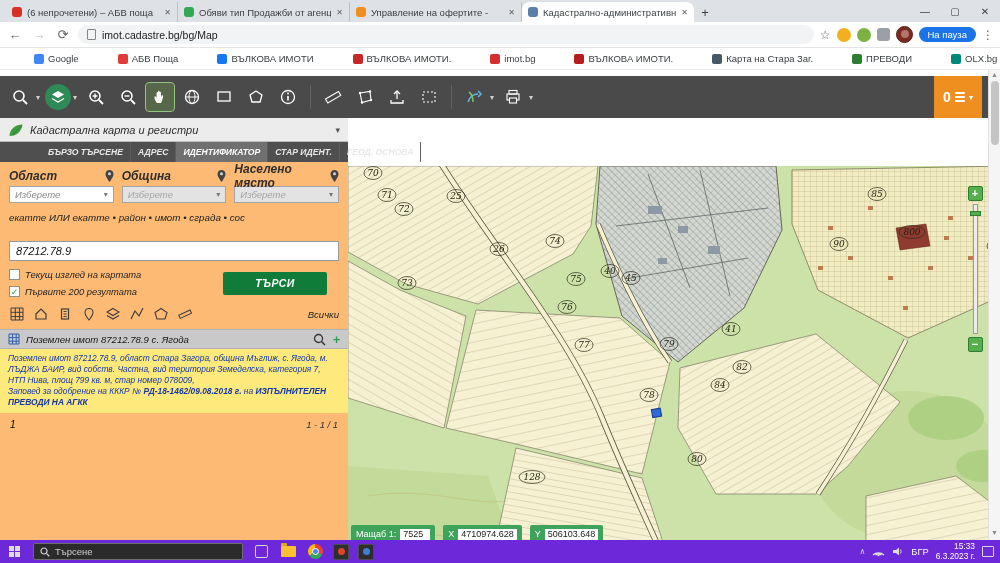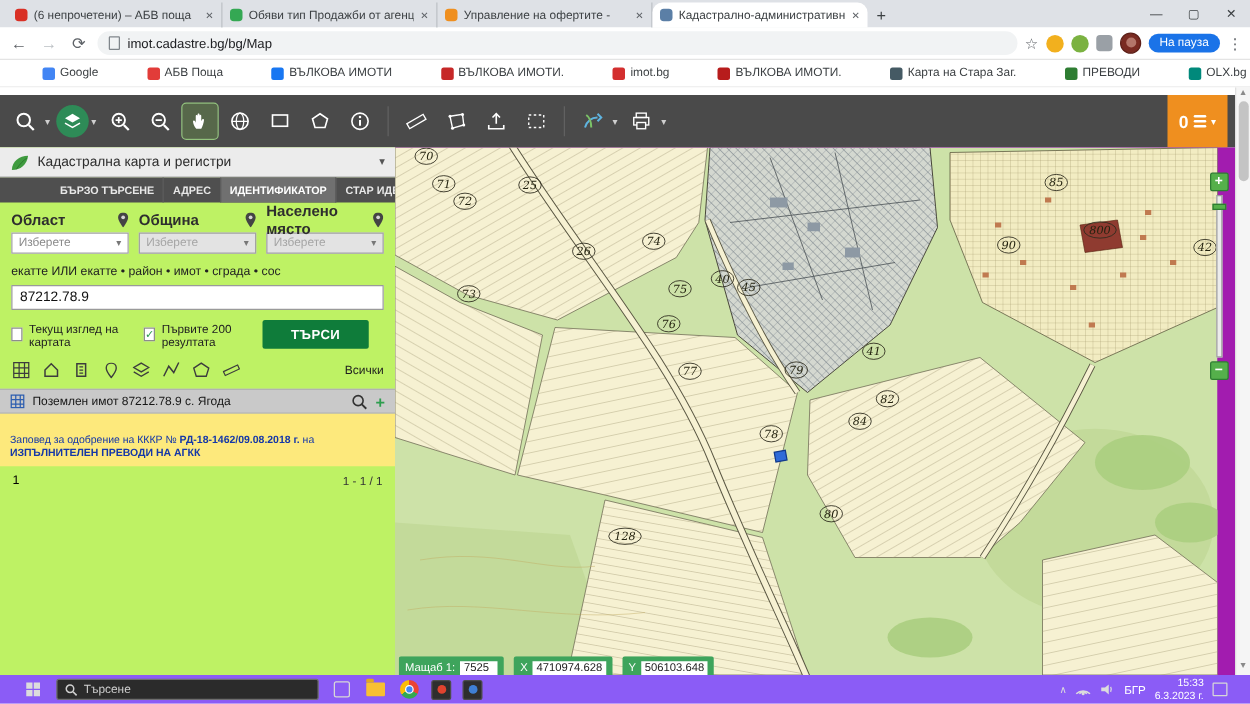--- a/index.html
+++ b/index.html
@@ -65,80 +65,80 @@
     justify-content:center; gap:4px; color:#fff; }
   .orange-btn .cnt { font-size:14px; font-weight:bold; }
   .orange-btn .burger { display:flex; flex-direction:column; gap:2px; }
   .orange-btn .burger i { width:10px; height:2px; background:#fff; border-radius:1px; }
   .orange-btn .ocaret { font-size:8px; }
 
   
   .content { flex:1; display:flex; min-height:0; }
 
   
-  .sidepanel { width:316px; flex:none; background:#bef264; display:flex; flex-direction:column; font-size:10px; }
+  .sidepanel { width:348px; flex:none; background:#fdba74; display:flex; flex-direction:column; font-size:10px;font-style:italic; }
   .phead { height:24px; background:#ececec; border-bottom:1px solid #bcbcbc; display:flex; align-items:center;
     gap:6px; padding:0 8px; }
   .phead .ptitle { font-size:11px; color:#2d2d2d; flex:1; }
   .phead .pcaret { color:#555; font-size:9px; }
   .ptabs { height:20px; background:#4f4f4f; display:flex; align-items:stretch;padding-left:41px; }
   .ptab { display:flex; align-items:center; padding:0 7px; font-size:8.6px; font-weight:bold; color:#e8e8e8;
     border-right:1px solid #5d5d5d; white-space:nowrap; }
   .ptab.active { background:#707070; color:#fff; }
   .pform { padding:7px 9px 0 9px; }
   .frow { display:flex; gap:8px; }
   .fcol { flex:1; }
   .flabel { display:flex; align-items:center; gap:4px; font-size:12px; font-weight:bold; color:#2e2e2e; height:14px; }
   .pin { flex:none; margin-left:auto; }
   .sel { margin-top:3px; height:17px; background:#fff; border:1px solid #a3a3a3; display:flex; align-items:center;
     padding:0 5px; color:#8a8a8a; font-size:9.5px; }
   .sel .scaret { margin-left:auto; font-size:8px; color:#777; }
   .sel.disabled { background:#e3e3e3; color:#a5a5a5; }
   .hint { margin-top:9px; font-size:9.8px; color:#222; }
-  .idinput { margin-top:5px; height:20px; background:#fff; border:1px solid #9a9a9a; display:flex;
+  .idinput { margin-top:18px; height:20px; background:#fff; border:1px solid #9a9a9a; display:flex;
     align-items:center; padding:0 6px; font-size:11px; color:#111; }
   .checksrow { margin-top:8px; display:flex; }
-  .checks { display:flex; flex-direction:row; gap:6px; }
+  .checks { display:flex; flex-direction:column; gap:6px; }
   .chk { display:flex; align-items:center; gap:5px; font-size:9.4px; color:#222; }
   .box { width:11px; height:11px; background:#fff; border:1px solid #8d8d8d; display:flex; align-items:center;
     justify-content:center; font-size:9px; color:#2e9e4f; font-weight:bold; }
   .searchbtn { margin-left:auto; margin-right:12px; width:104px; height:23px; background:#0f7c3a; color:#fff;
     font-weight:bold; font-size:10.5px; display:flex; align-items:center; justify-content:center;
     border-radius:2px; align-self:center; letter-spacing:.4px; }
   .ficons { margin-top:9px; display:flex; align-items:center; gap:8px; padding-bottom:7px; }
   .fic { width:16px; height:16px; display:flex; align-items:center; justify-content:center; }
   .allink { margin-left:auto; font-size:9.6px; color:#1e1e1e; }
   .rhead { height:20px; background:#c9c9c9; border-top:1px solid #b2b2b2; border-bottom:1px solid #b2b2b2;
     display:flex; align-items:center; gap:6px; padding:0 8px; }
   .rtitle { font-size:9.6px; color:#161616; flex:1; white-space:nowrap; overflow:hidden; }
   .plus { color:#2e9e4f; font-weight:bold; font-size:13px; }
   .ydesc { background:#fde97c; padding:4px 8px 5px 8px; font-size:8.4px; line-height:1.3; color:#1437a8; }
   .ydesc b { font-weight:bold; }
   .pager { display:flex; align-items:center; padding:6px 10px; }
   .pnum { font-size:10px; color:#000; }
   .prange { margin-left:auto; font-size:9.4px; color:#333; }
 
   
-  .maparea { flex:1; position:relative; background:#a21caf; overflow:hidden; }
+  .maparea { flex:1; position:relative; background:#3b82f6; overflow:hidden;margin-top:48px; }
   .maparea svg.basemap { position:absolute; inset:0; }
   #map-labels text { font-family:"DejaVu Serif",serif; font-style:italic; font-size:9px; fill:#23220f; }
   .zoomctl { position:absolute; right:5px; top:20px; width:16px; display:flex; flex-direction:column; align-items:center; }
   .zbtn { width:15px; height:15px; background:#55b04b; border:1px solid #2e7d32; color:#fff; font-weight:bold;
     font-size:11px; line-height:12px; text-align:center; border-radius:2px; }
   .ztrack { width:5px; height:130px; background:#ececec; border:1px solid #9c9c9c; margin:3px 0; position:relative; }
   .zthumb { position:absolute; left:-4px; top:6px; width:11px; height:5px; background:#55b04b; border:1px solid #2e7d32; }
   .mstatus { position:absolute; left:3px; right:20px; bottom:0; height:15px; display:flex; gap:8px;
     font-size:9px; overflow:hidden; }
   .mseg { background:#3ea45c; border-radius:2px 2px 0 0; color:#fff; display:flex; align-items:center;
     gap:4px; padding:0 5px; height:18px; }
   .mval { background:#fff; color:#222; height:11px; display:flex; align-items:center; padding:0 3px; min-width:30px; }
   .mcaret { font-size:7px; }
 
   
-  .taskbar { height:23px; background:#8b5cf6; display:flex; align-items:center; gap:9px; padding:0 18px; }
+  .taskbar { height:23px; background:#6d28d9; display:flex; align-items:center; gap:9px; padding:0 6px; }
   .startgrid { width:12px; height:12px; display:grid; grid-template-columns:5px 5px; grid-template-rows:5px 5px;
     gap:1px; }
   .startgrid i { background:#dcdcdc; }
   .tsearch { width:210px; height:17px; background:#2b2b2b; border:1px solid #6e6e6e; border-radius:2px;
     display:flex; align-items:center; gap:5px; padding:0 6px; color:#cfcfcf; font-size:9.5px; }
   .tico { width:18px; height:18px; display:flex; align-items:center; justify-content:center; }
   .taskview { width:13px; height:13px; border:1.4px solid #d8d8d8; border-radius:2px; }
   .folder { width:15px; height:11px; background:#f8c032; border-radius:1px; position:relative; }
   .folder::before { content:""; position:absolute; top:-3px; left:0; width:6px; height:3px; background:#e0a820;
     border-radius:1px 1px 0 0; }
@@ -507,20 +507,21 @@
             </svg>
           <span class="rtitle">Поземлен имот 87212.78.9 с. Ягода</span>
           <svg width="13" height="13">
               <circle cx="5.5" cy="5.5" r="4" fill="none" stroke="#333" stroke-width="1.3"></circle>
               <line x1="8.5" y1="8.5" x2="12" y2="12" stroke="#333" stroke-width="1.5"></line>
             </svg>
           <span class="plus">+</span>
         </div>
 
         <div class="ydesc">
+          <span>Поземлен имот 87212.78.9, област Стара Загора, община Мъглиж, с. Ягода, м. ЛЪДЖА БАИР, вид собств. Частна, вид територия Земеделска, категория 7, НТП Нива, площ 799 кв. м, стар номер 078009,</span>
           <br>
           <span>Заповед за одобрение на КККР № </span><b>РД-18-1462/09.08.2018 г.</b><span> на </span><b>ИЗПЪЛНИТЕЛЕН ПРЕВОДИ НА АГКК</b>
         </div>
 
         <div class="pager">
           <span class="pnum">1</span>
           <span class="prange">1 - 1 / 1</span>
         </div>
       </div>
 

